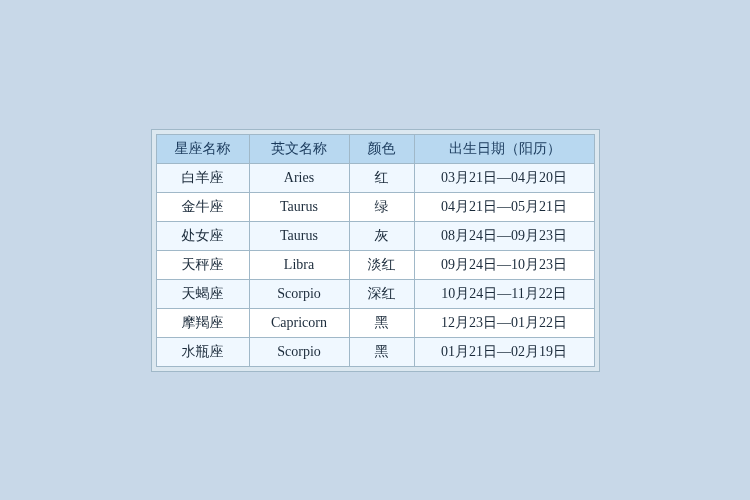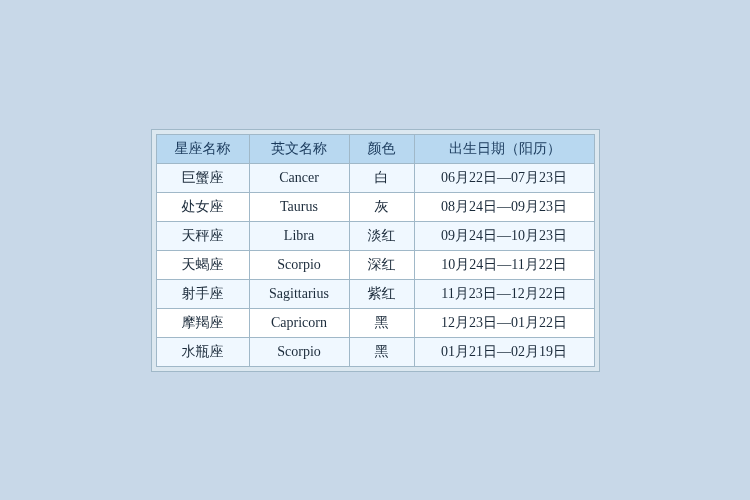--- a/index.html
+++ b/index.html
@@ -85,51 +85,51 @@
   <table>
     <thead>
       <tr>
         <th class="col-chinese">星座名称</th>
         <th class="col-english">英文名称</th>
         <th class="col-color">颜色</th>
         <th class="col-date">出生日期（阳历）</th>
       </tr>
     </thead>
     <tbody id="table-body">
+    <tr>
+          <td>白羊座</td>
+          <td>Aries</td>
+          <td>红</td>
+          <td>03月21日—04月20日</td>
+        </tr>
         <tr>
-          <td>巨蟹座</td>
-          <td>Cancer</td>
-          <td>白</td>
-          <td>06月22日—07月23日</td>
+          <td>金牛座</td>
+          <td>Taurus</td>
+          <td>绿</td>
+          <td>04月21日—05月21日</td>
         </tr>
         <tr>
           <td>处女座</td>
           <td>Taurus</td>
           <td>灰</td>
           <td>08月24日—09月23日</td>
         </tr>
         <tr>
           <td>天秤座</td>
           <td>Libra</td>
           <td>淡红</td>
           <td>09月24日—10月23日</td>
         </tr>
         <tr>
           <td>天蝎座</td>
           <td>Scorpio</td>
           <td>深红</td>
           <td>10月24日—11月22日</td>
         </tr>
         <tr>
-          <td>射手座</td>
-          <td>Sagittarius</td>
-          <td>紫红</td>
-          <td>11月23日—12月22日</td>
-        </tr>
-        <tr>
           <td>摩羯座</td>
           <td>Capricorn</td>
           <td>黑</td>
           <td>12月23日—01月22日</td>
         </tr>
         <tr>
           <td>水瓶座</td>
           <td>Scorpio</td>
           <td>黑</td>
           <td>01月21日—02月19日</td>

